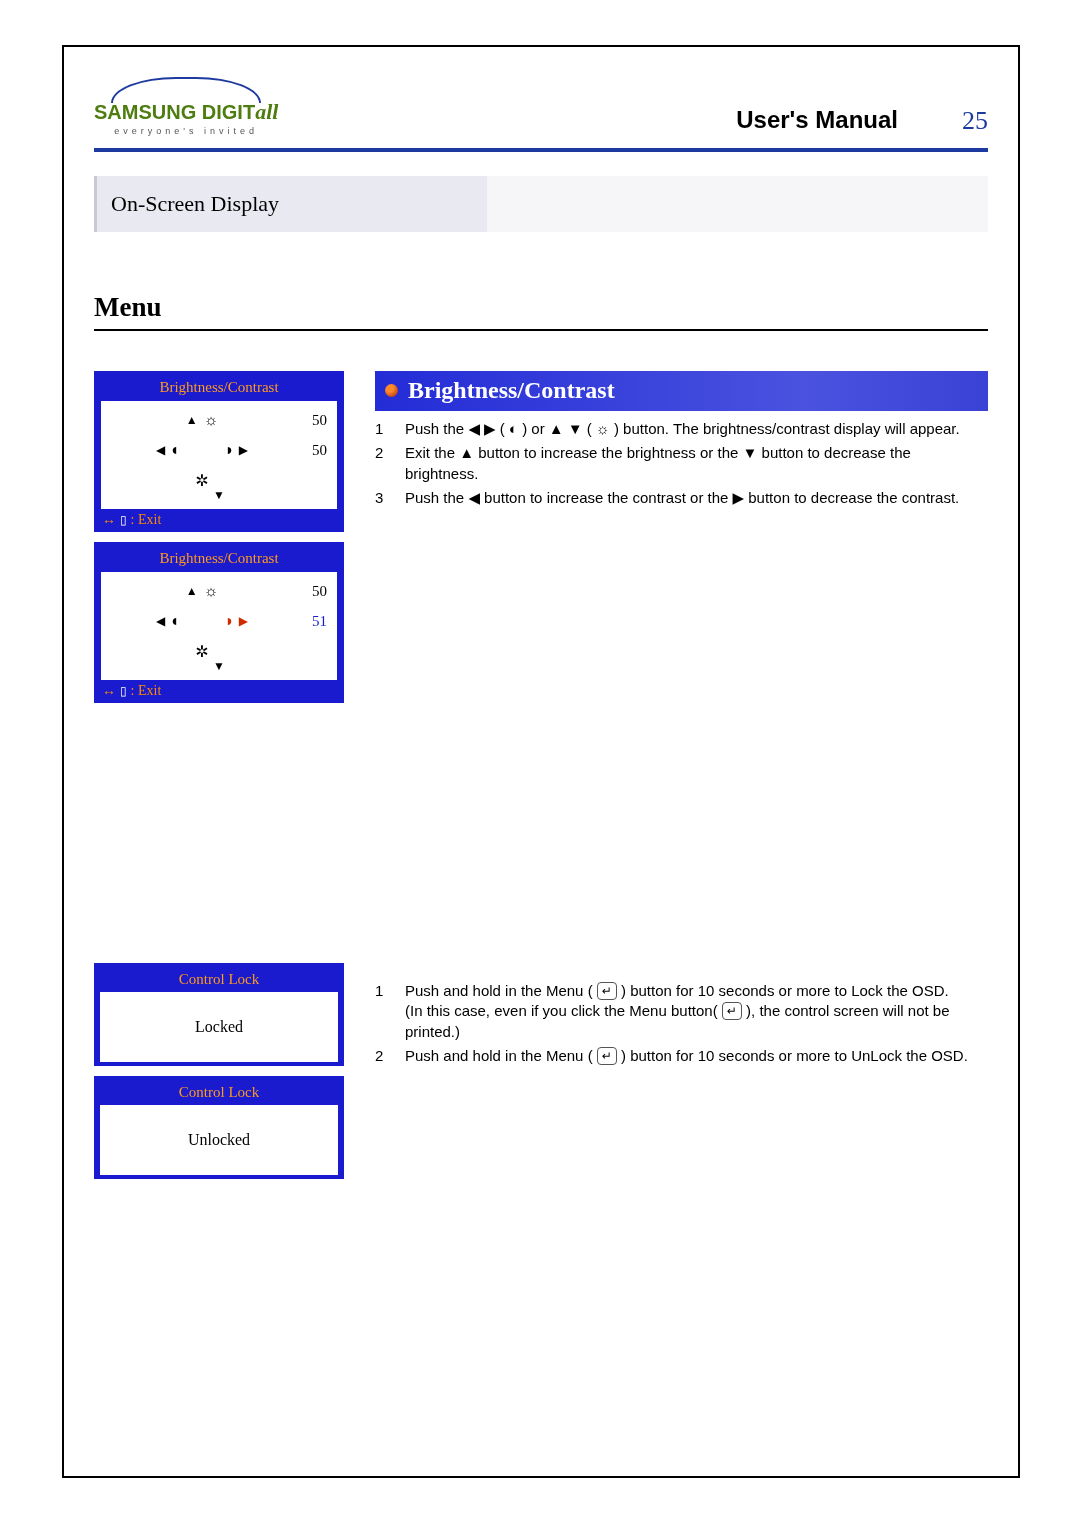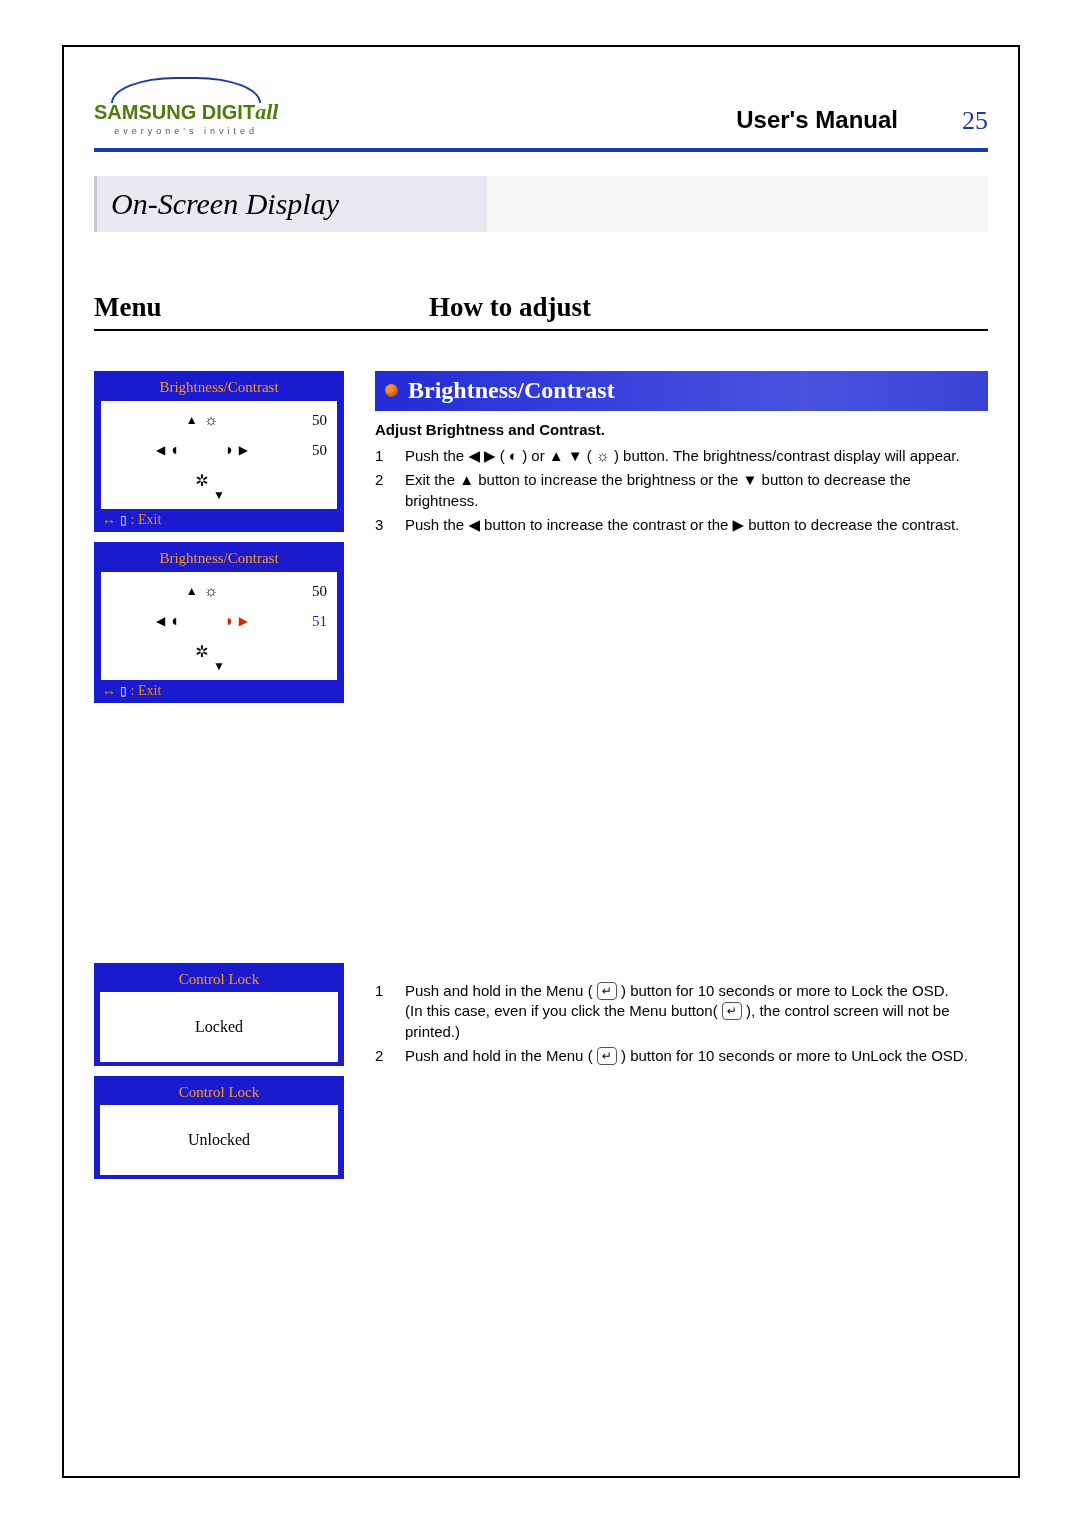--- a/index.html
+++ b/index.html
@@ -75,23 +75,22 @@
   }
   .band-left {
     flex: 0 0 44%;
     background: #e9e9f2;
     border-left: 3px solid #c9c9d6;
     display: flex; align-items: center;
     padding-left: 14px;
   }
   .band-left-title {
     font-family: "Times New Roman", serif;
-    font-size: 30px;
+    font-size: 22px;
     color: #000;
-    font-style: italic;
   }
   .band-right { flex: 1; background: #f6f6f9; }
 
   
   .subhead-row {
     display: flex;
     margin: 60px 30px 6px 30px;
     font-family: "Times New Roman", serif;
     font-weight: bold;
     font-size: 27px;
@@ -223,21 +222,20 @@
 
   <div class="band">
     <div class="band-left">
       <span class="band-left-title">On-Screen Display</span>
     </div>
     <div class="band-right"></div>
   </div>
 
   <div class="subhead-row">
     <div class="subhead-menu">Menu</div>
-    <div class="subhead-adjust">How to adjust</div>
   </div>
   <div class="subhead-underline"></div>
 
   <div class="section">
     <div class="left">
 
       <div class="osd-box">
         <div class="osd-title">Brightness/Contrast</div>
         <div class="osd-inner">
           <div class="osd-row">
@@ -307,21 +305,20 @@
         </div>
       </div>
 
     </div>
 
     <div class="right">
       <div class="blue-heading">
         <span class="bullet-dot"></span>
         <span>Brightness/Contrast</span>
       </div>
-      <div class="subheading">Adjust Brightness and Contrast.</div>
       <div class="steps">
         <div class="step">
             <div class="n">1</div>
             <div class="t">Push the ◀ ▶ ( ◐ ) or ▲ ▼ ( ☼ ) button. The brightness/contrast display will appear.</div>
           </div>
         <div class="step">
             <div class="n">2</div>
             <div class="t">Exit the ▲ button to increase the brightness or the ▼ button to decrease the brightness.</div>
           </div>
         <div class="step">

